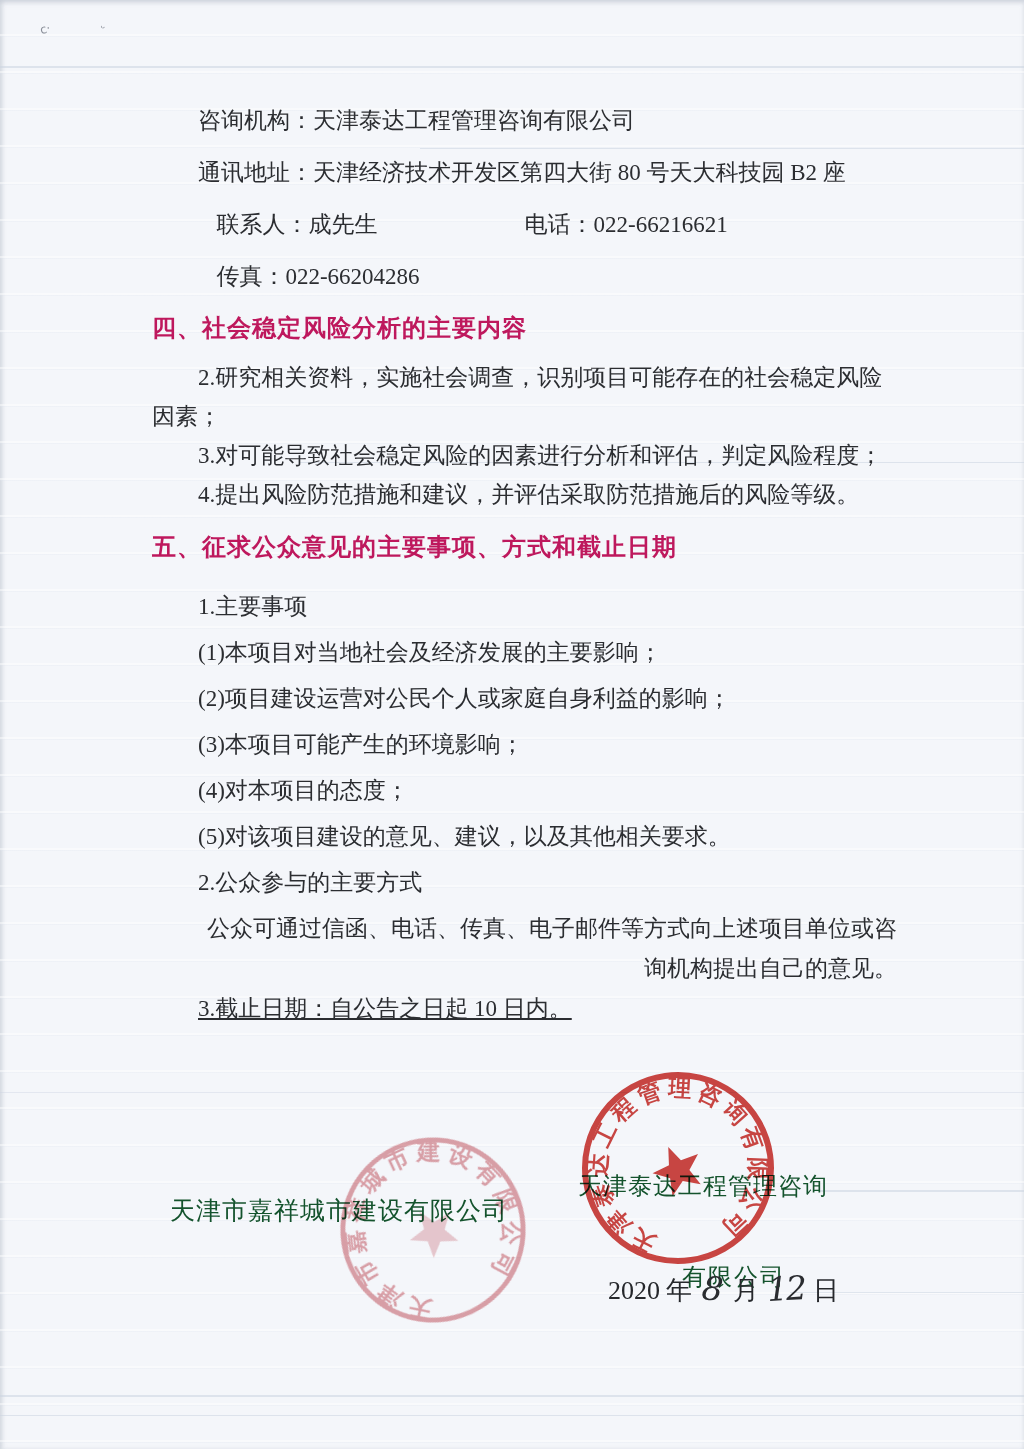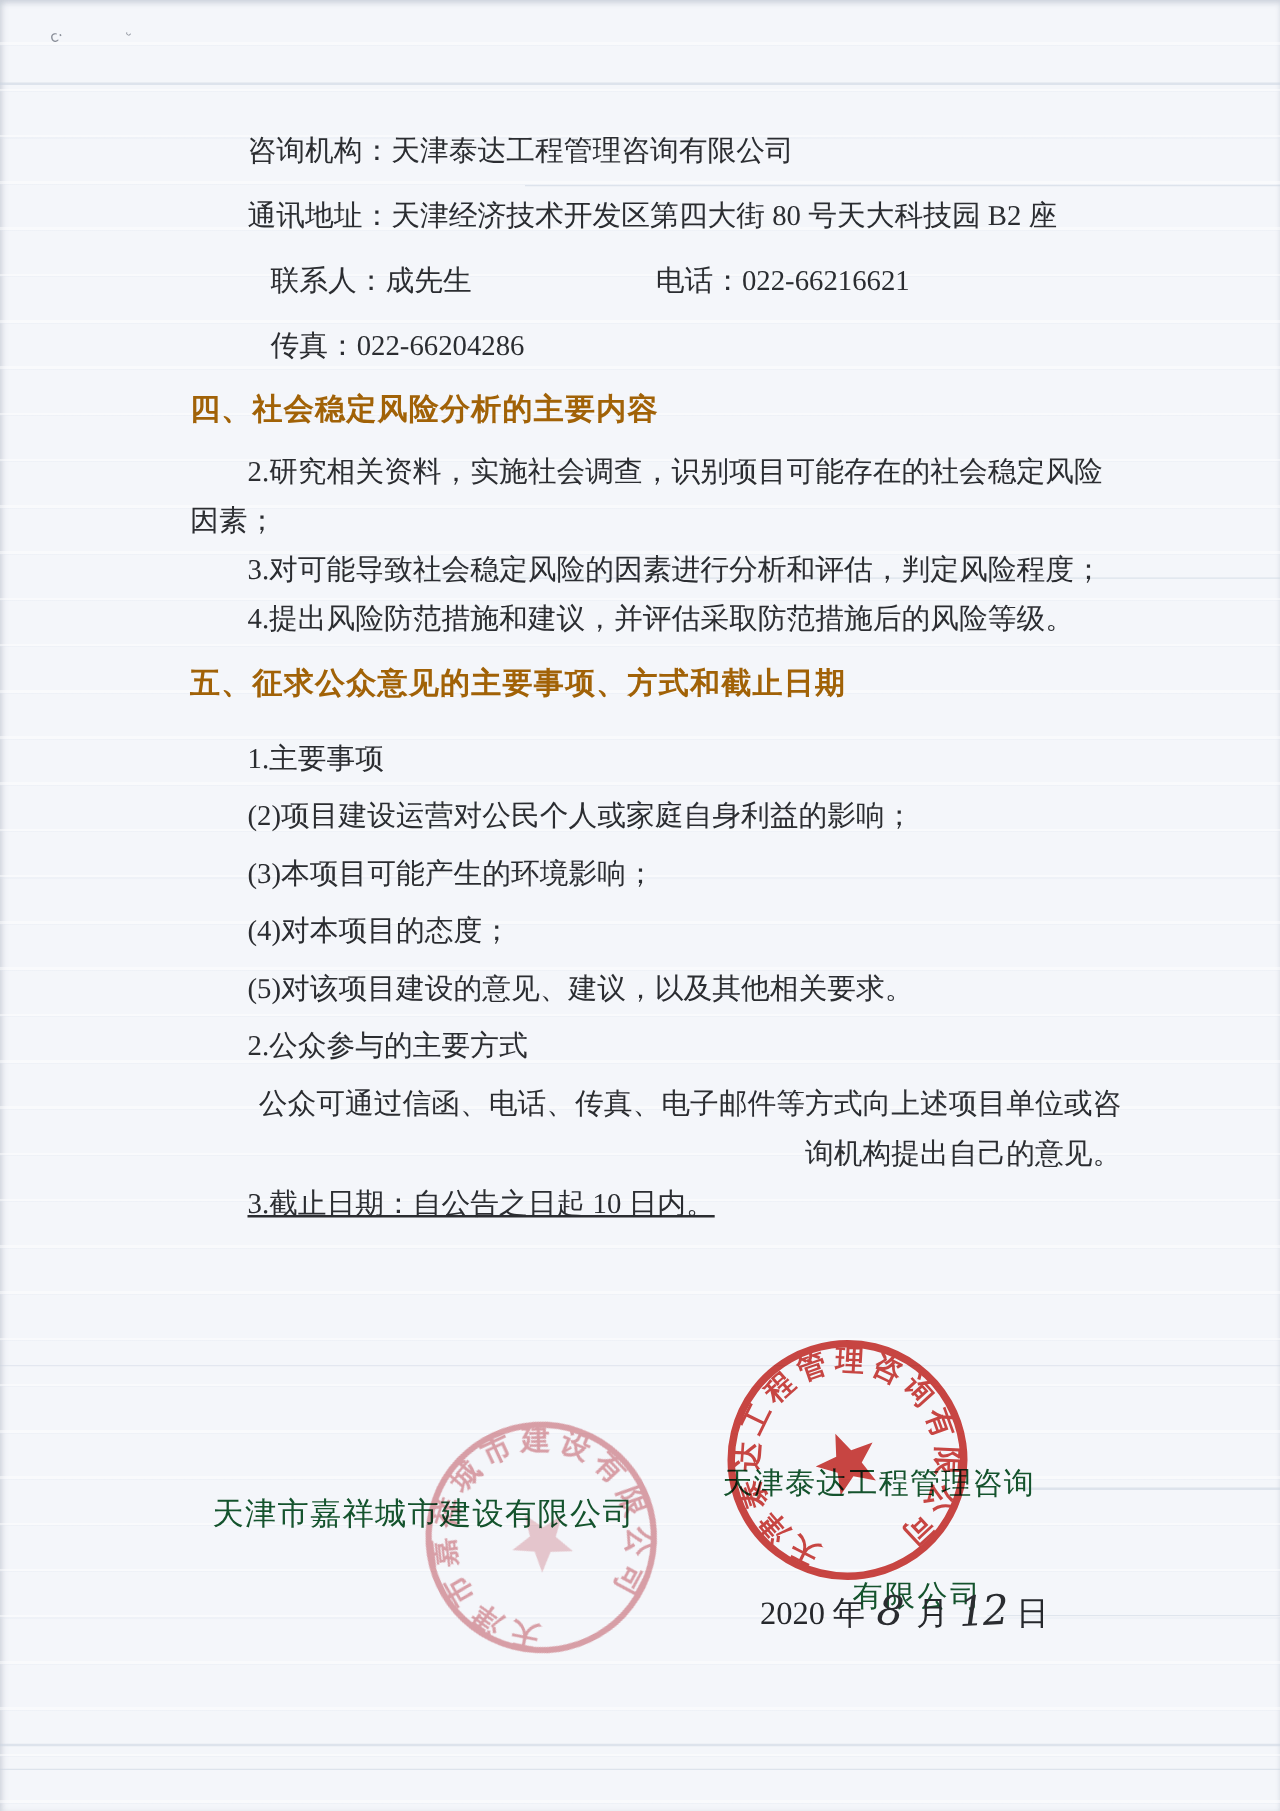--- a/index.html
+++ b/index.html
@@ -28,21 +28,21 @@
   .s8{left:0;right:0;top:1415px;height:1px;}
   .speck{position:absolute;color:#8a8f99;font-size:12px;font-family:"DejaVu Sans",sans-serif;}
   .speck-1{left:40px;top:22px;transform:rotate(-15deg);}
   .speck-2{left:100px;top:21px;transform:rotate(20deg);}
 
   .doc{position:absolute;left:152px;top:100px;width:745px;font-size:23px;line-height:40px;}
   .doc p{margin:0;}
   .contact p{line-height:42px;margin-bottom:10px;text-indent:2em;}
   .contact p.deep{text-indent:2.8em;}
   .gap-wide{display:inline-block;margin-left:3.6em;}
-  h2.sec{font-size:24px;font-weight:700;color:#a16207;margin:0;line-height:40px;letter-spacing:1px;}
+  h2.sec{font-size:24px;font-weight:700;color:#be185d;margin:0;line-height:40px;letter-spacing:1px;}
   h2.sec4{margin-top:6px;margin-bottom:10px;}
   h2.sec5{margin-top:13px;margin-bottom:20px;}
   .sec4-body p{line-height:39px;text-indent:2em;}
   .sec5-items p{line-height:40px;margin-bottom:6px;text-indent:2em;}
   .sec5-wrap{line-height:40px;text-indent:2em;margin-top:6px;text-align:right;}
   .deadline{line-height:40px;text-indent:2em;margin-top:6px;text-decoration:underline;}
 
   .sig{position:absolute;white-space:nowrap;color:#14532d;}
   .sig-owner{left:170px;top:1194px;font-size:25px;letter-spacing:1px;}
   .sig-cons1{left:578px;top:1170px;font-size:24px;letter-spacing:1px;}
@@ -88,20 +88,21 @@
     <h2 class="sec sec4">四、社会稳定风险分析的主要内容</h2>
     <div class="sec4-body">
       <p>2.研究相关资料，实施社会调查，识别项目可能存在的社会稳定风险因素；</p>
       <p>3.对可能导致社会稳定风险的因素进行分析和评估，判定风险程度；</p>
       <p>4.提出风险防范措施和建议，并评估采取防范措施后的风险等级。</p>
     </div>
 
     <h2 class="sec sec5">五、征求公众意见的主要事项、方式和截止日期</h2>
     <div class="sec5-items">
       <p>1.主要事项</p>
+      <p>(1)本项目对当地社会及经济发展的主要影响；</p>
       <p>(2)项目建设运营对公民个人或家庭自身利益的影响；</p>
       <p>(3)本项目可能产生的环境影响；</p>
       <p>(4)对本项目的态度；</p>
       <p>(5)对该项目建设的意见、建议，以及其他相关要求。</p>
       <p>2.公众参与的主要方式</p>
     </div>
     <p class="sec5-wrap">公众可通过信函、电话、传真、电子邮件等方式向上述项目单位或咨询机构提出自己的意见。</p>
     <p class="deadline">3.截止日期：自公告之日起 10 日内。</p>
 
   </main>

